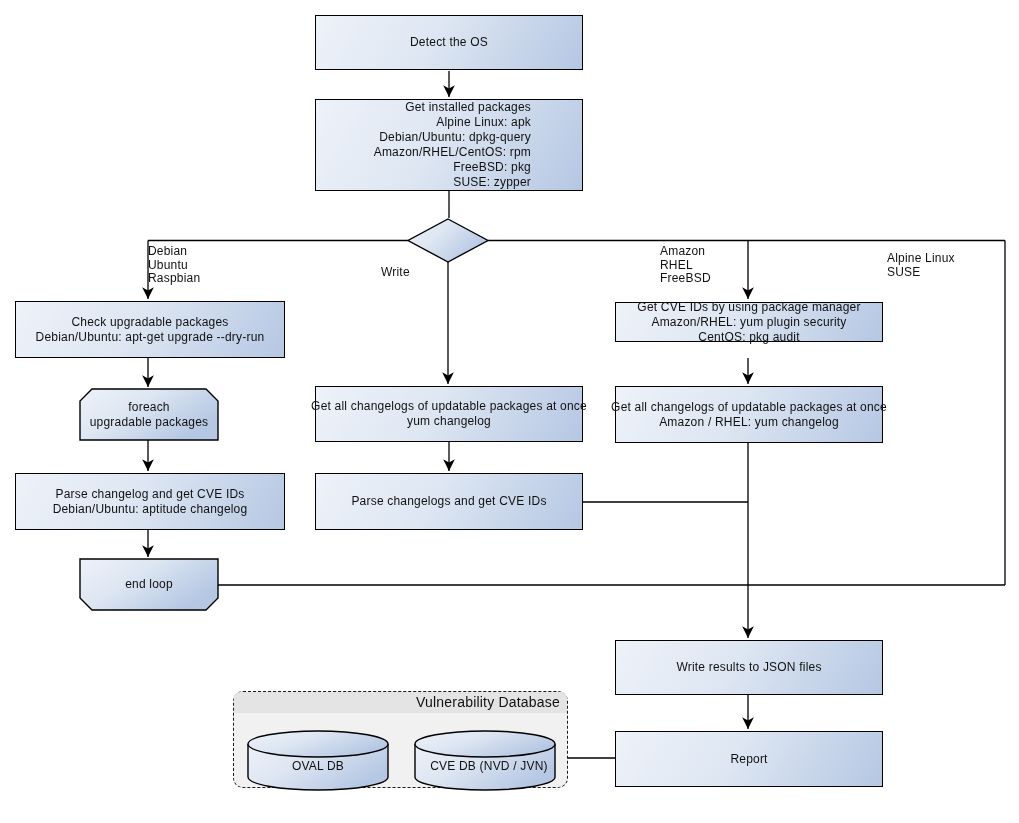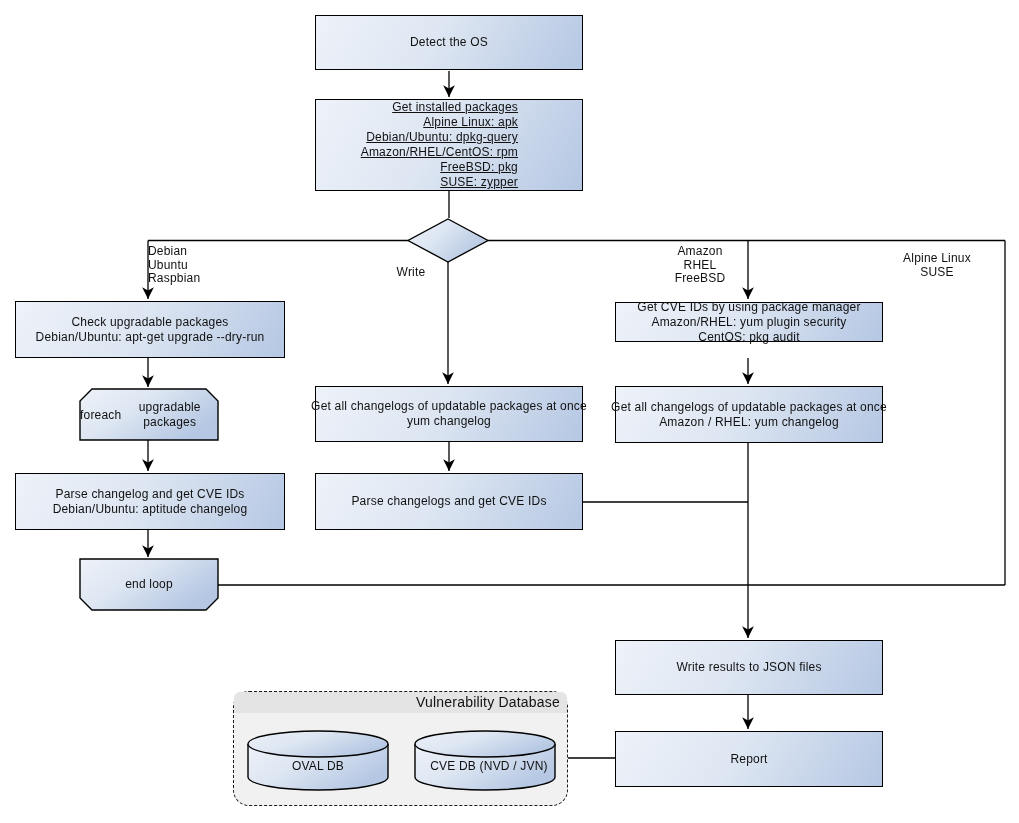--- a/index.html
+++ b/index.html
@@ -9,34 +9,34 @@
   }
   .edges{position:absolute;left:0;top:0;z-index:1;pointer-events:none;}
   .node{
     position:absolute;z-index:2;box-sizing:border-box;
     border:1.4px solid #000;
     background:linear-gradient(120deg,#eef2f9 0%,#dde6f2 45%,#b5c7e3 100%);
     display:flex;flex-direction:column;justify-content:center;align-items:center;
     font-size:12px;line-height:15px;letter-spacing:0.2px;text-align:center;
   }
   .node .line{white-space:nowrap;}
-  .node.align-right{align-items:flex-end;padding-right:64px;text-align:left;text-decoration:underline;}
+  .node.align-right{align-items:flex-end;padding-right:51px;text-align:left;}
   .overlay-text{
-    position:absolute;z-index:3;display:flex;flex-direction:row;justify-content:center;align-items:center;
+    position:absolute;z-index:3;display:flex;flex-direction:column;justify-content:center;align-items:center;
     font-size:12px;line-height:15px;letter-spacing:0.2px;text-align:center;pointer-events:none;
   }
   .branch-label{
     position:absolute;z-index:2;font-size:12px;line-height:13.5px;letter-spacing:0.2px;
   }
   .branch-label.center{}
-  .branch-label.right{text-align:center;}
+  .branch-label.right{text-align:left;}
   .db-container{
     position:absolute;z-index:0;box-sizing:border-box;
-    left:233px;top:691px;width:335px;height:115px;
-    background:#f1f1f1;border:1.5px dashed #1a1a1a;border-radius:16px;
+    left:233px;top:691px;width:335px;height:97px;
+    background:#f1f1f1;border:1.5px dashed #1a1a1a;border-radius:10px;
   }
   .db-header{
     box-sizing:border-box;height:21px;background:#e4e4e4;border-radius:6px 6px 0 0;
     font-size:14px;line-height:21px;letter-spacing:0.2px;text-align:right;padding-right:7px;
   }
 </style>
 </head>
 <body>
 
 <div class="canvas">

